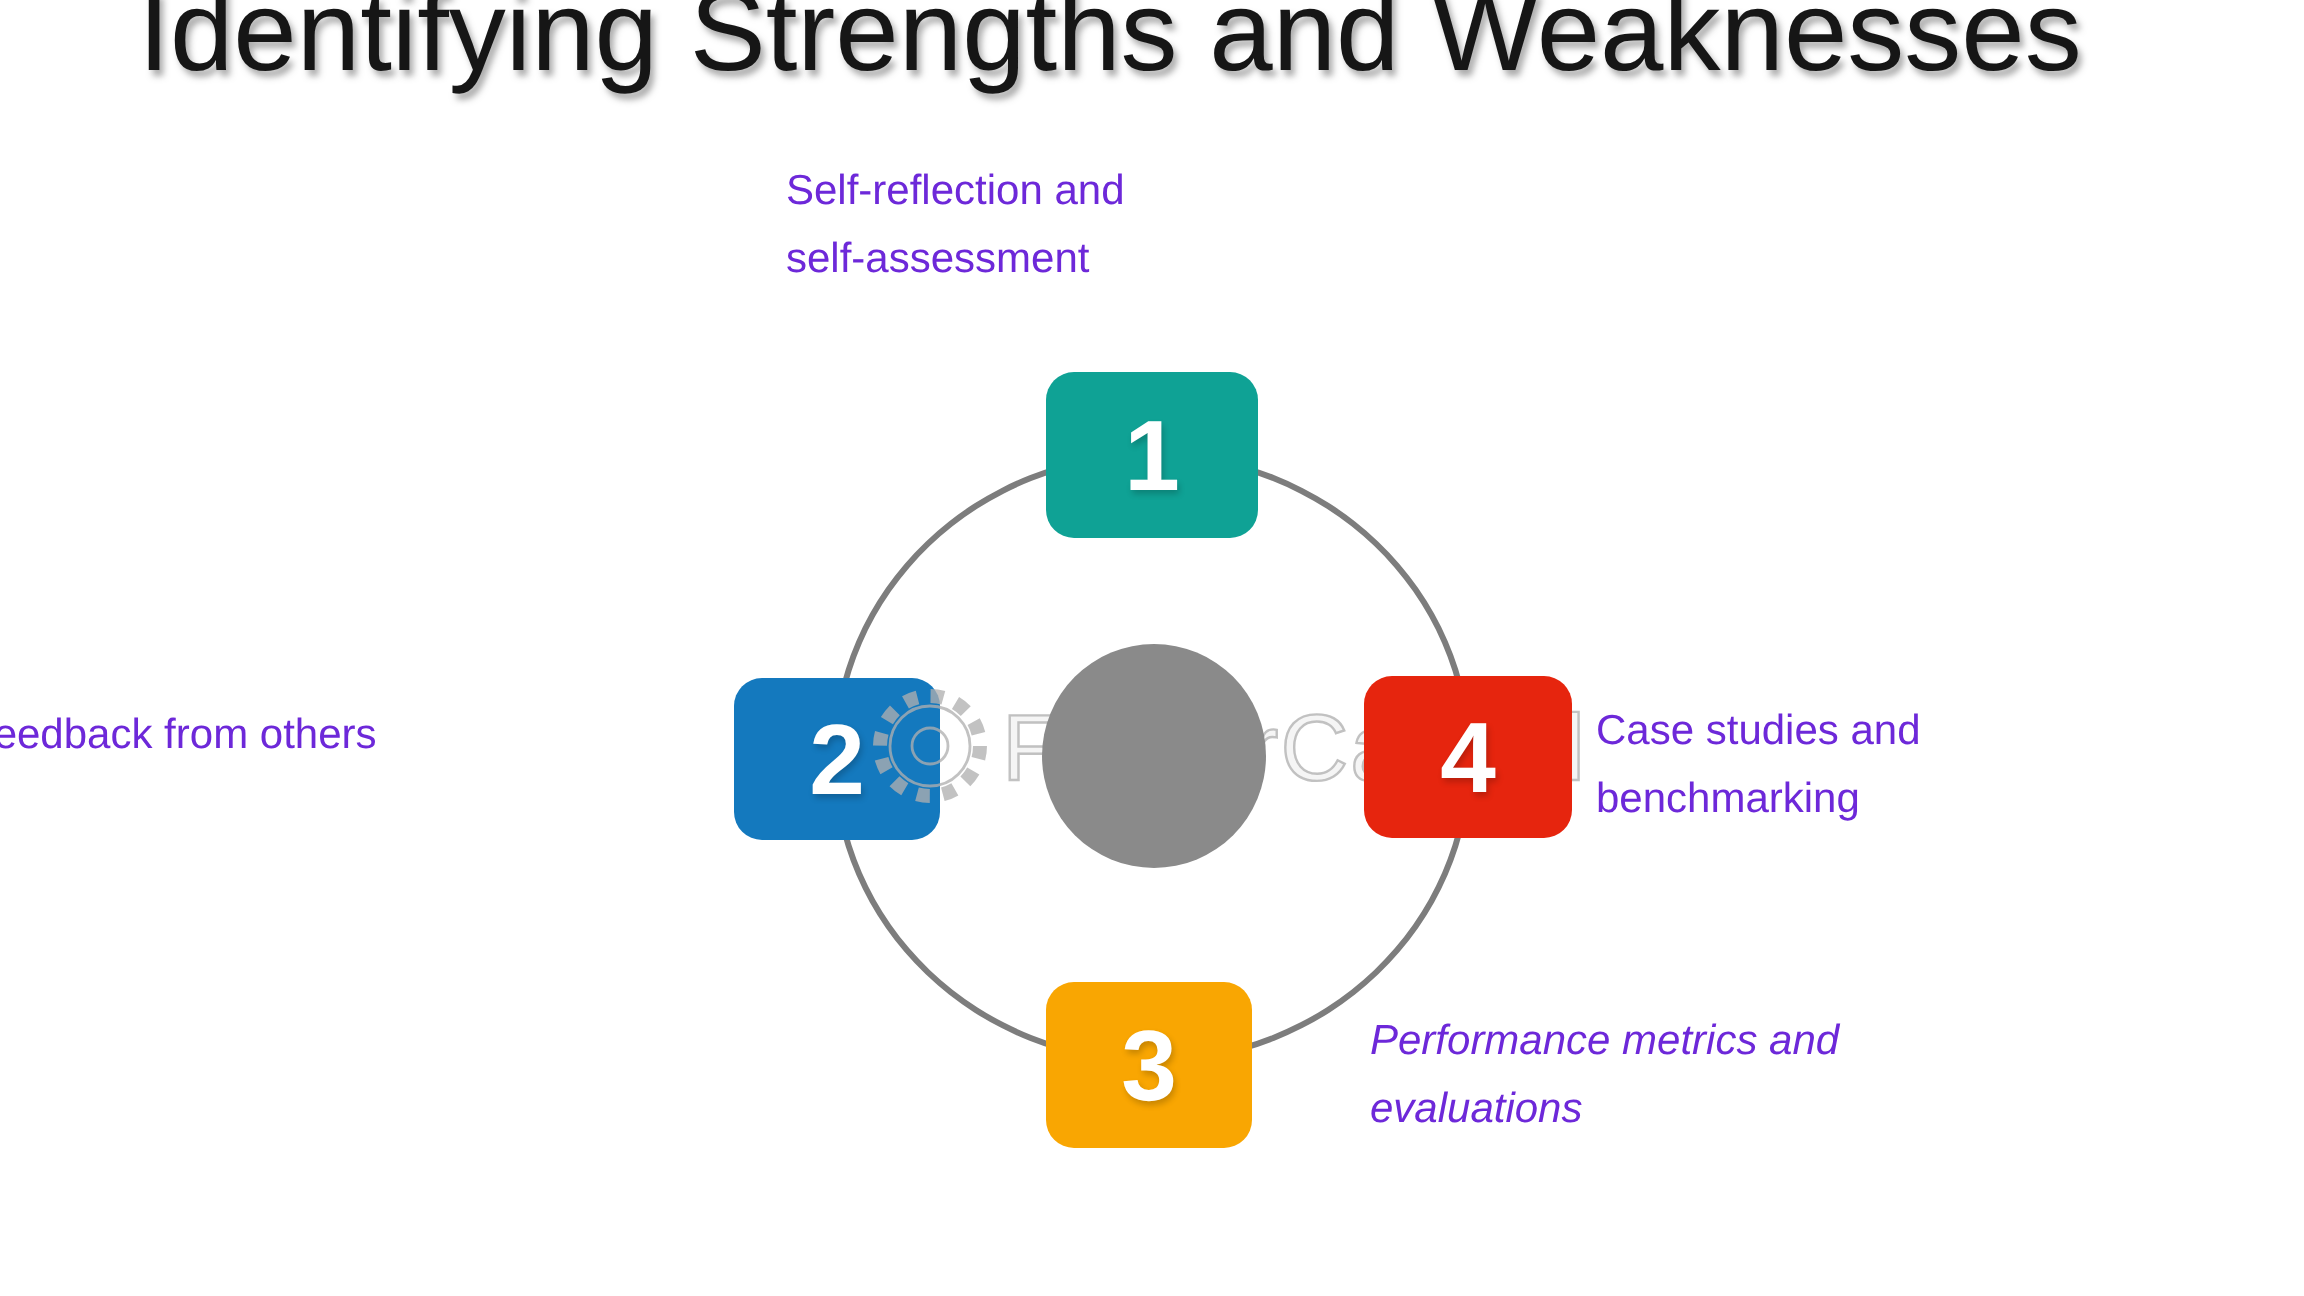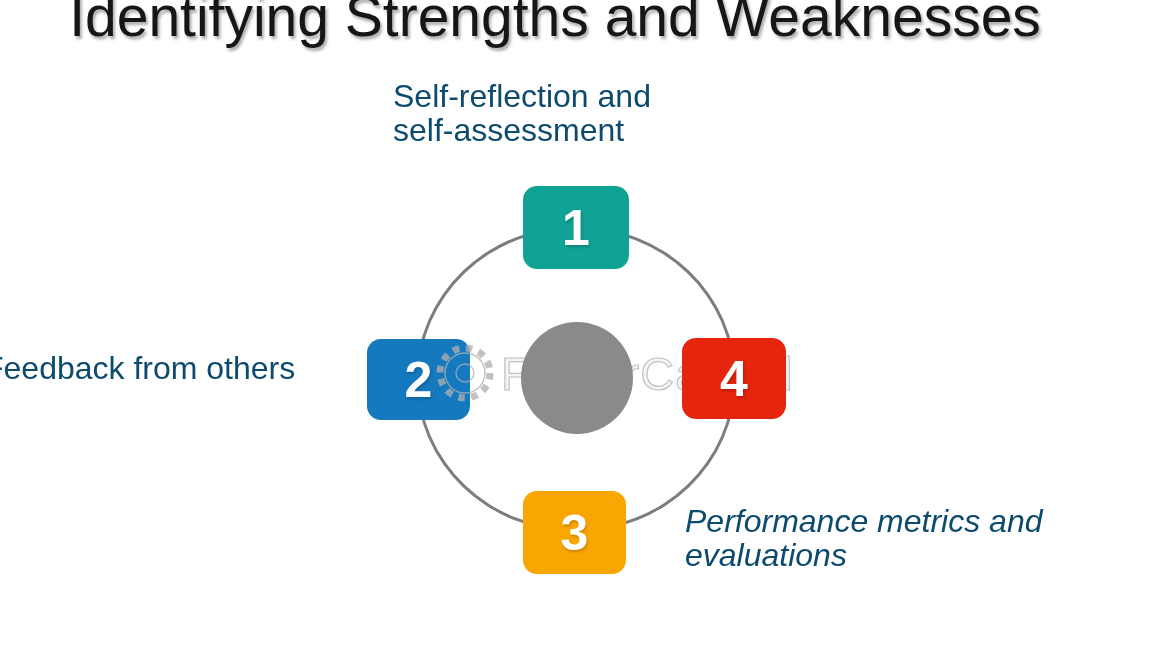--- a/index.html
+++ b/index.html
@@ -23,21 +23,21 @@
   .step-box{
     position:absolute;border-radius:14px;display:flex;align-items:center;justify-content:center;
     color:#ffffff;font-size:50px;font-weight:700;z-index:4;
     text-shadow:1px 2px 3px rgba(0,0,0,0.2);
   }
   .box-1{left:523px;top:186px;width:106px;height:83px;background:#0FA295;}
   .box-2{left:367px;top:339px;width:103px;height:81px;background:#1479BE;}
   .box-3{left:523px;top:491px;width:103px;height:83px;background:#F9A602;}
   .box-4{left:682px;top:338px;width:104px;height:81px;background:#E6250E;z-index:6;}
   .step-label{
-    position:absolute;font-size:32px;line-height:34px;color:#0c4a6e;z-index:7;
+    position:absolute;font-size:21px;line-height:34px;color:#6d28d9;z-index:7;
     white-space:pre-line;
   }
   .label-top{left:393px;top:79px;}
   .label-left{left:-16px;top:351px;white-space:nowrap;}
   .label-right{left:798px;top:349px;}
   .label-bottom{left:685px;top:504px;font-style:italic;}
   .watermark{
     position:absolute;left:433px;top:341px;display:flex;align-items:center;z-index:5;
     opacity:0.85;
   }
@@ -81,14 +81,16 @@
     <span>4</span>
   </div>
 
   <div class="center-circle"></div>
 
   <div class="step-label label-top">Self-reflection and
 self-assessment</div>
   <div class="step-label label-left">Feedback from others</div>
   <div class="step-label label-bottom">Performance metrics and
 evaluations</div>
+  <div class="step-label label-right">Case studies and
+benchmarking</div>
 
 </div>
 
 </body></html>

